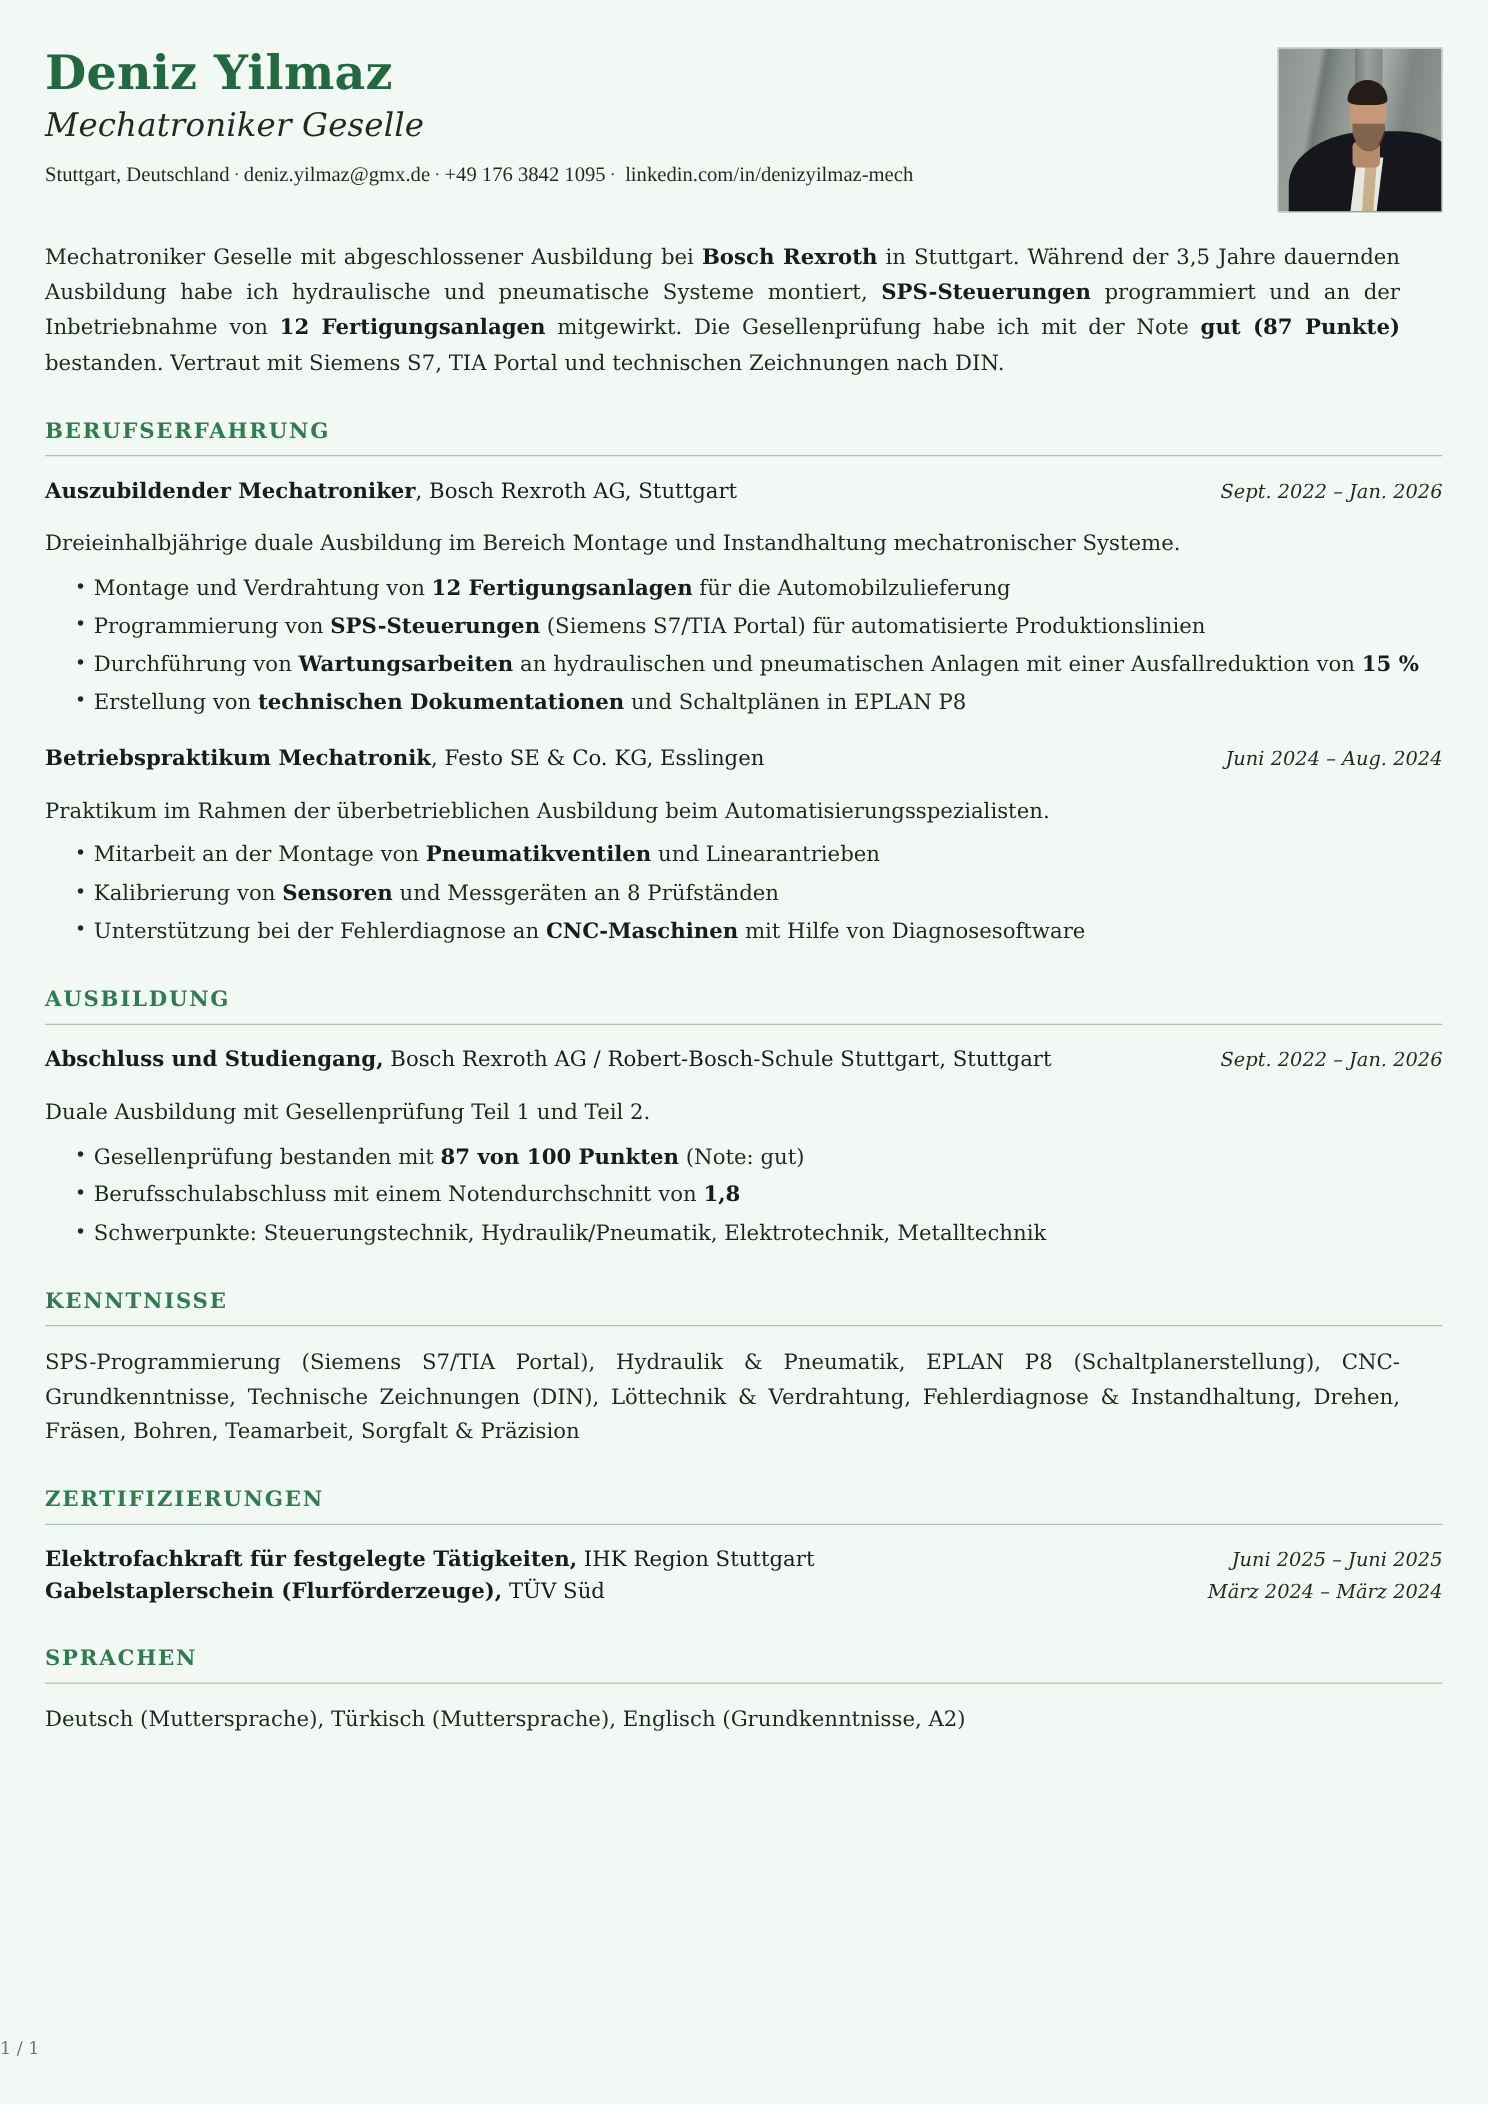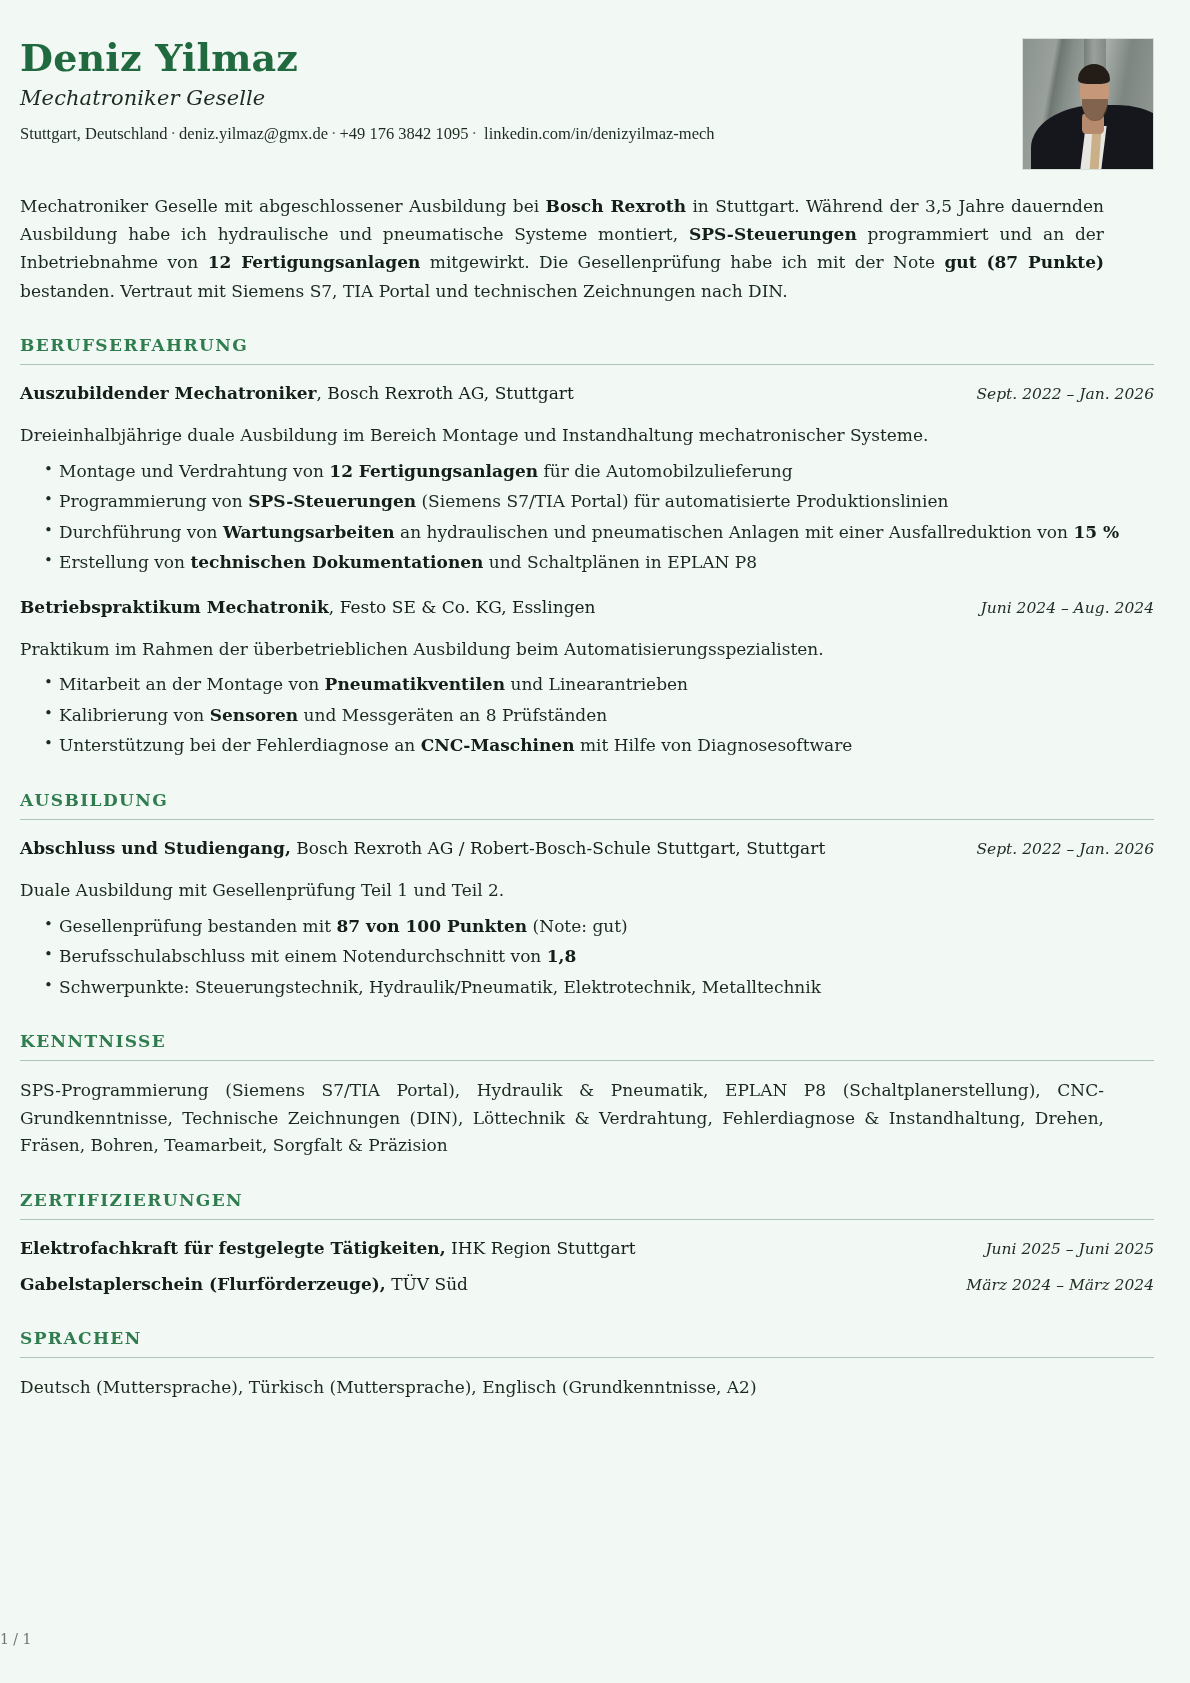--- a/index.html
+++ b/index.html
@@ -12,42 +12,42 @@
     width: 1190px;
     min-height: 1683px;
     font-family: "DejaVu Serif", "Liberation Serif", serif;
     color: #17261c;
     position: relative;
   }
   .page {
     width: 1190px;
     min-height: 1683px;
     background: #f2f8f3;
-    padding: 34px 36px 0 20px;
+    padding: 34px 36px 0 36px;
     position: relative;
   }
 
   
   .header {
     display: flex;
     justify-content: space-between;
     align-items: flex-start;
   }
   .header-left { flex: 1 1 auto; padding-top: 4px; }
   .name {
     font-family: "DejaVu Serif", "Liberation Serif", serif;
     font-size: 38px;
     font-weight: bold;
     color: #21693f;
     letter-spacing: 0.2px;
     line-height: 1.05;
     margin: 0 0 8px 0;
   }
   .title {
-    font-size: 21px;
+    font-size: 26px;
     font-style: italic;
     color: #1d2b22;
     margin: 0 0 11px 0;
     letter-spacing: 0.1px;
   }
   .contact {
     font-size: 16.5px;
     line-height: 1.62;
     color: #1d2b22;
     max-width: 700px;
@@ -205,21 +205,20 @@
     text-align: justify;
     color: #1b2a21;
     max-width: 1084px;
   }
 
   .cert-row {
     display: flex;
     justify-content: space-between;
     align-items: baseline;
     gap: 18px;
-    margin-bottom: 11px;
   }
   .cert-row:last-child { margin-bottom: 0; }
 
   .footer {
     position: absolute;
     left: 0; right: 16px;
     bottom: 36px;
     text-align: left;
     font-size: 14px;
     color: #737373;

